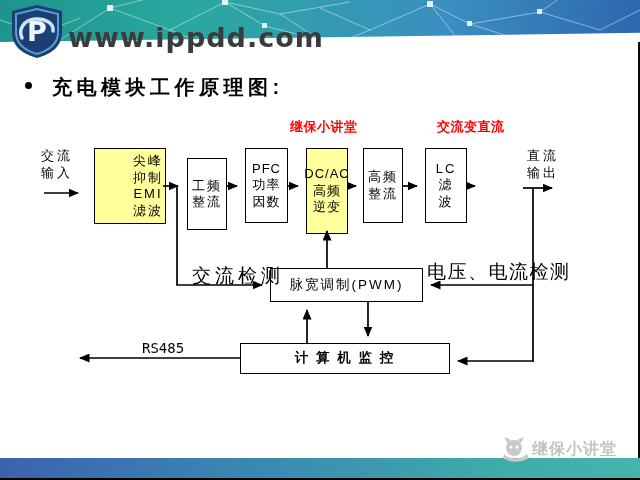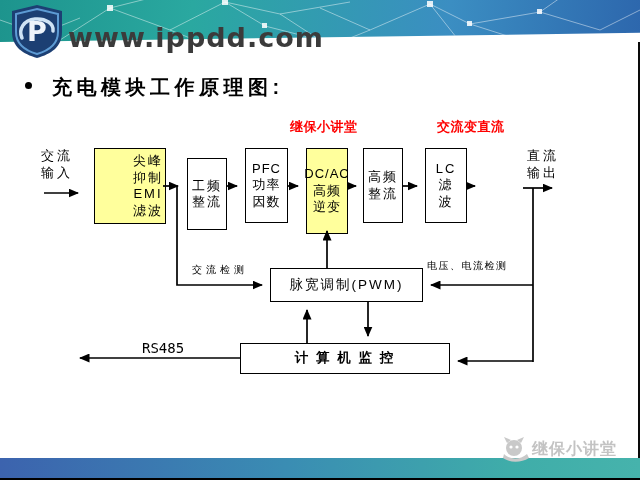--- a/index.html
+++ b/index.html
@@ -19,21 +19,21 @@
     letter-spacing:4.5px;white-space:nowrap;}
   
   .stage-label{position:absolute;font-size:13px;font-weight:bold;letter-spacing:0.5px;white-space:nowrap;}
   .io-label{position:absolute;width:40px;font-size:13px;color:#000;letter-spacing:3px;
     line-height:17px;white-space:pre-line;text-align:left;}
   .blk{position:absolute;border:1.6px solid #000;display:flex;align-items:center;justify-content:center;
     text-align:center;font-size:13px;line-height:16.5px;color:#000;letter-spacing:2px;
     white-space:pre-line;box-sizing:border-box;background:#fff;}
   .blk.hl{background:#ffff9c;}
   .wide{letter-spacing:2px;font-size:13.5px;}
-  .sig-label{position:absolute;font-size:10px;color:#000;white-space:nowrap;}
+  .sig-label{position:absolute;font-size:19px;color:#000;white-space:nowrap;}
   #svg-wires{position:absolute;left:0;top:0;z-index:1;pointer-events:none;}
   #right-edge-line{position:absolute;right:0;top:42px;width:2.5px;height:438px;background:#0a0a0a;}
   
   #watermark{position:absolute;left:500px;top:436px;display:flex;align-items:center;z-index:4;}
   #watermark-text{font-size:16px;font-weight:bold;color:#c3c3c3;letter-spacing:1px;}
   #bottom-bar{position:absolute;left:0;top:458px;width:640px;height:19.5px;
     background:linear-gradient(90deg,#3c63ae 0%,#3a8db3 45%,#3fada9 80%,#46b3ac 100%);}
   #bottom-black{position:absolute;left:0;top:477.5px;width:640px;height:2.5px;background:#000;}
 </style>
 </head>

